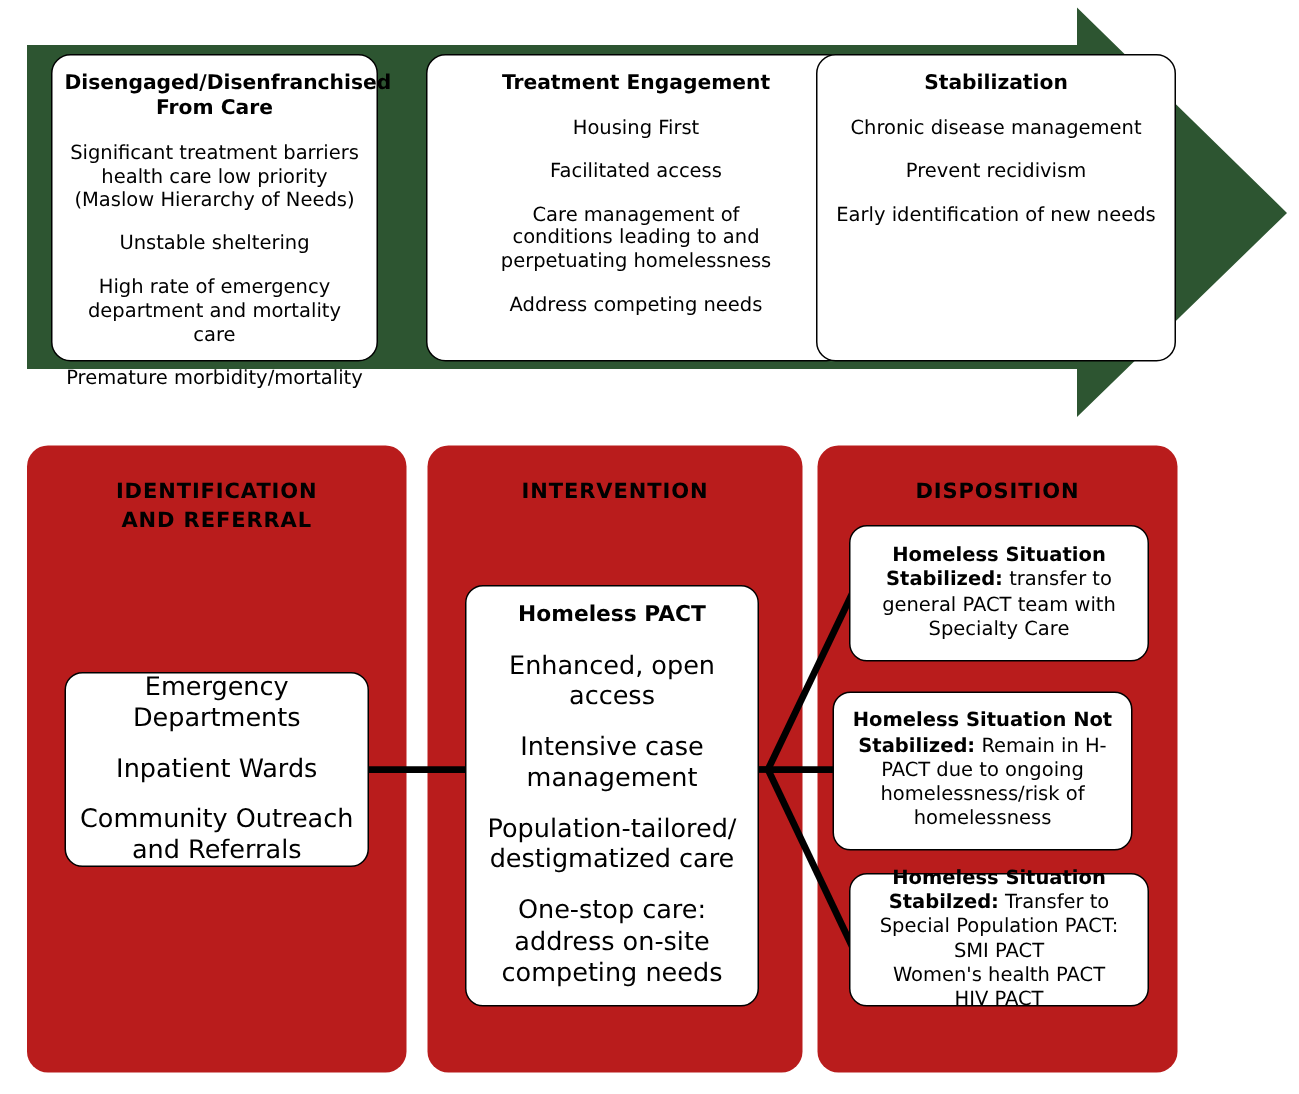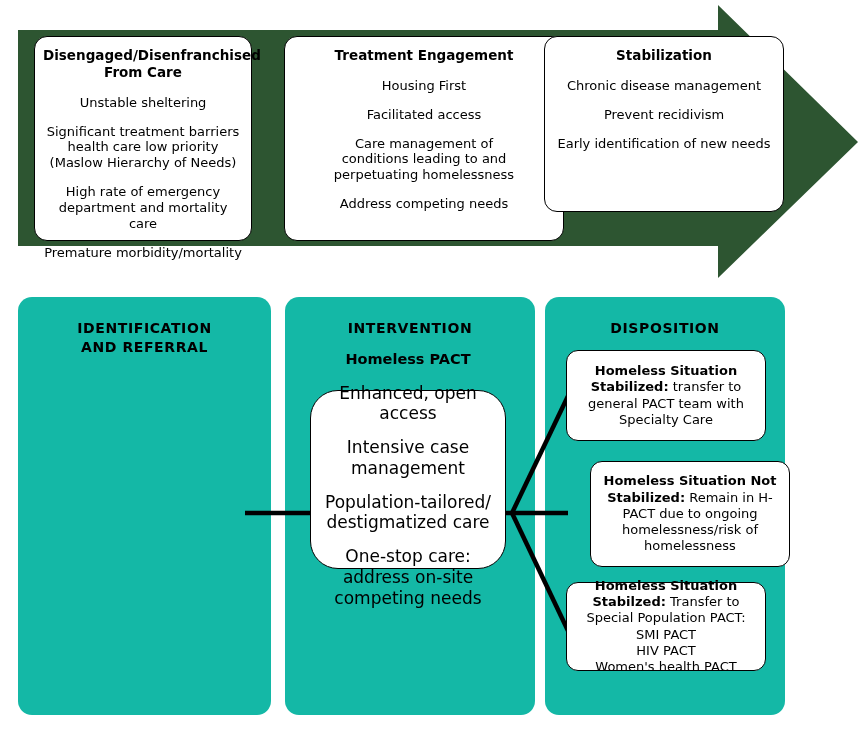--- a/index.html
+++ b/index.html
@@ -47,21 +47,21 @@
   .top-box .bx-line {
     font-size: 13px;
     line-height: 1.22;
     margin-bottom: 13px;
   }
   .top-box .bx-line:last-child { margin-bottom: 0; }
 
   
   .col {
     position: absolute;
-    background: #14b8a6;
+    background: #b91c1c;
     border-radius: 14px;
     box-sizing: border-box;
   }
   .col-title {
     position: absolute;
     left: 0;
     right: 0;
     top: 22px;
     text-align: center;
     font-weight: bold;
@@ -118,28 +118,28 @@
   <svg id="arrow-svg" viewBox="0 0 866 290" xmlns="http://www.w3.org/2000/svg">
     <polygon points="18,30 718,30 718,5 858,142 718,278 718,246 18,246" fill="#2d5531"></polygon>
   </svg>
 
   <div class="top-box" style="left:34px; top:36px; width:218px; height:205px;">
     <div class="bx-title">
       <div>Disengaged/Disenfranchised</div>
       <div>From Care</div>
     </div>
     <div class="bx-line">
-      <div>Unstable sheltering</div>
-    </div>
-    <div class="bx-line">
       <div>Significant treatment barriers</div>
       <div>health care low priority</div>
       <div>(Maslow Hierarchy of Needs)</div>
     </div>
     <div class="bx-line">
+      <div>Unstable sheltering</div>
+    </div>
+    <div class="bx-line">
       <div>High rate of emergency</div>
       <div>department and mortality care</div>
     </div>
     <div class="bx-line">
       <div>Premature morbidity/mortality</div>
     </div>
   </div>
 
   <div class="top-box" style="left:284px; top:36px; width:280px; height:205px;">
     <div class="bx-title">
@@ -154,21 +154,21 @@
     <div class="bx-line">
       <div>Care management of</div>
       <div>conditions leading to and</div>
       <div>perpetuating homelessness</div>
     </div>
     <div class="bx-line">
       <div>Address competing needs</div>
     </div>
   </div>
 
-  <div class="top-box" style="left:544px; top:36px; width:240px; height:176px;">
+  <div class="top-box" style="left:544px; top:36px; width:240px; height:205px;">
     <div class="bx-title">
       <div>Stabilization</div>
     </div>
     <div class="bx-line" style="margin-top:14px;">
       <div>Chronic disease management</div>
     </div>
     <div class="bx-line">
       <div>Prevent recidivism</div>
     </div>
     <div class="bx-line">
@@ -201,22 +201,34 @@
 
     <line x1="505" y1="223" x2="512" y2="223" stroke="#000000" stroke-width="4.5"></line>
 
     <line x1="512" y1="223" x2="568" y2="106" stroke="#000000" stroke-width="4.5"></line>
 
     <line x1="512" y1="223" x2="568" y2="223" stroke="#000000" stroke-width="4.5"></line>
 
     <line x1="512" y1="223" x2="580" y2="366" stroke="#000000" stroke-width="4.5"></line>
   </svg>
 
-
-  <div class="wbox" style="left:310px; top:390px; width:196px; height:179px;border-radius:28px;">
+  <div class="wbox" style="left:43px; top:448px; width:203px; height:130px;">
+    <div class="bx-line">
+      <div>Emergency Departments</div>
+    </div>
+    <div class="bx-line">
+      <div>Inpatient Wards</div>
+    </div>
+    <div class="bx-line">
+      <div>Community Outreach</div>
+      <div>and Referrals</div>
+    </div>
+  </div>
+
+  <div class="wbox" style="left:310px; top:390px; width:196px; height:281px;">
     <div class="bx-title">Homeless PACT</div>
     <div class="bx-line">
       <div>Enhanced, open access</div>
     </div>
     <div class="bx-line">
       <div>Intensive case</div>
       <div>management</div>
     </div>
     <div class="bx-line">
       <div>Population-tailored/</div>
@@ -228,28 +240,28 @@
       <div>competing needs</div>
     </div>
   </div>
 
   <div class="wbox disp-box" style="left:566px; top:350px; width:200px; height:91px;">
     <div class="dtext">
       <b>Homeless Situation Stabilized:</b><span> transfer to general PACT team with Specialty Care</span>
     </div>
   </div>
 
-  <div class="wbox disp-box" style="left:590px; top:461px; width:200px; height:106px;">
+  <div class="wbox disp-box" style="left:555px; top:461px; width:200px; height:106px;">
     <div class="dtext">
       <b>Homeless Situation Not Stabilized:</b><span> Remain in H-PACT due to ongoing homelessness/risk of homelessness</span>
     </div>
   </div>
 
   <div class="wbox disp-box" style="left:566px; top:582px; width:200px; height:89px;">
     <div class="dtext">
       <b>Homeless Situation Stabilzed:</b><span>&nbsp;Transfer to Special Population PACT:</span>
       <div>SMI PACT</div>
+      <div>Women's health PACT</div>
       <div>HIV PACT</div>
-      <div>Women's health PACT</div>
     </div>
   </div>
 
 </div>
 
 </body></html>

